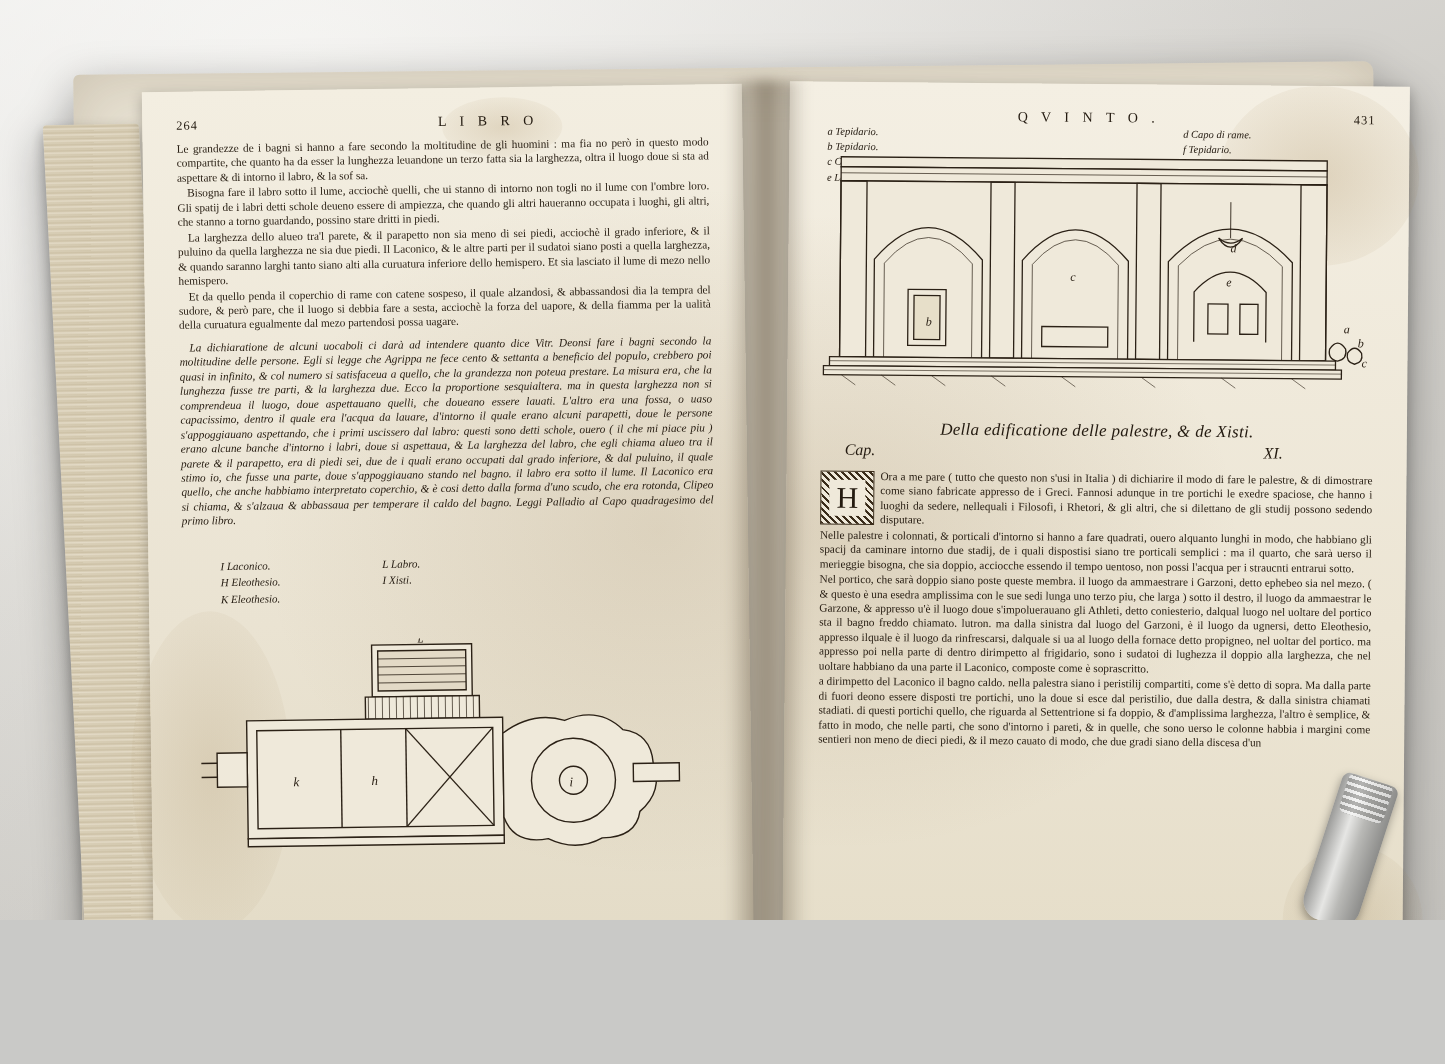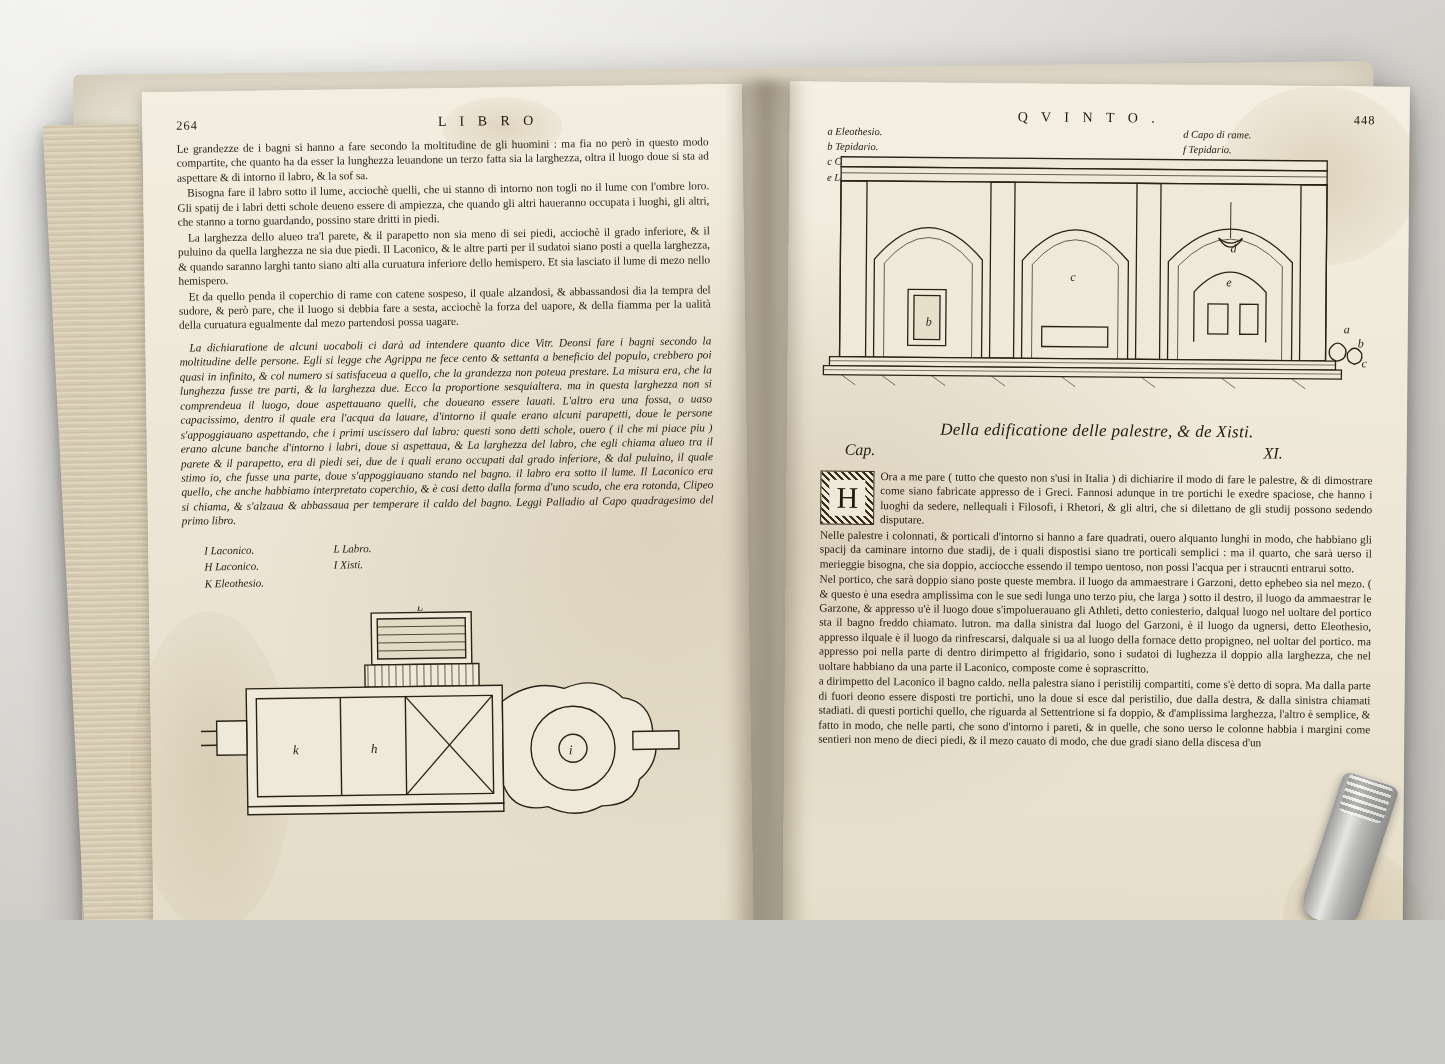--- a/index.html
+++ b/index.html
@@ -136,21 +136,21 @@
   .body-text p.noind { text-indent: 0; }
 
   .key-list {
     margin-top: 14px;
     display: flex;
     gap: 70px;
     font-size: 11px;
     font-style: italic;
     padding-left: 22px;
   }
-  .key-list ul { list-style: none; margin: 0; padding: 0; font-style: italic; }
+  .key-list ul { list-style: none; margin: 16px; padding: 0; font-style: italic; }
   .key-list li { line-height: 1.5; }
 
   
   .plan-wrap {
     margin-top: 18px;
     display: flex;
     justify-content: center;
   }
   .catchword {
     position: absolute;
@@ -261,21 +261,21 @@
           <p>Et da quello penda il coperchio di rame con catene sospeso, il quale alzandosi, &amp; abbassandosi dia la tempra del sudore, &amp; però pare, che il luogo si debbia fare a sesta, acciochè la forza del uapore, &amp; della fiamma per la ualità della curuatura egualmente dal mezo partendosi possa uagare.</p>
         </div>
 
         <div class="body-text italic">
           <p>La dichiaratione de alcuni uocaboli ci darà ad intendere quanto dice Vitr. Deonsi fare i bagni secondo la moltitudine delle persone. Egli si legge che Agrippa ne fece cento &amp; settanta a beneficio del populo, crebbero poi quasi in infinito, &amp; col numero si satisfaceua a quello, che la grandezza non poteua prestare. La misura era, che la lunghezza fusse tre parti, &amp; la larghezza due. Ecco la proportione sesquialtera. ma in questa larghezza non si comprendeua il luogo, doue aspettauano quelli, che doueano essere lauati. L'altro era una fossa, o uaso capacissimo, dentro il quale era l'acqua da lauare, d'intorno il quale erano alcuni parapetti, doue le persone s'appoggiauano aspettando, che i primi uscissero dal labro: questi sono detti schole, ouero ( il che mi piace piu ) erano alcune banche d'intorno i labri, doue si aspettaua, &amp; La larghezza del labro, che egli chiama alueo tra il parete &amp; il parapetto, era di piedi sei, due de i quali erano occupati dal grado inferiore, &amp; dal puluino, il quale stimo io, che fusse una parte, doue s'appoggiauano stando nel bagno. il labro era sotto il lume. Il Laconico era quello, che anche habbiamo interpretato coperchio, &amp; è cosi detto dalla forma d'uno scudo, che era rotonda, Clipeo si chiama, &amp; s'alzaua &amp; abbassaua per temperare il caldo del bagno. Leggi Palladio al Capo quadragesimo del primo libro.</p>
         </div>
 
         <div class="key-list">
           <ul>
             <li>I Laconico.</li>
-            <li>H Laconico.</li>
+            <li>H Eleothesio.</li>
             <li>K Eleothesio.</li>
           </ul>
           <ul>
             <li>L Labro.</li>
             <li>I Xisti.</li>
           </ul>
         </div>
 
         <div class="plan-wrap">
           <svg width="500" height="215" viewBox="0 0 500 215">
@@ -345,26 +345,26 @@
     </div>
 
     <div class="page-leaf page-right">
       <div class="stain" style="left:430px;top:0;width:200px;height:180px;background:radial-gradient(ellipse,rgba(160,130,80,0.25),rgba(160,130,80,0));"></div>
       <div class="stain" style="left:500px;top:760px;width:140px;height:150px;background:radial-gradient(ellipse,rgba(150,120,70,0.2),rgba(150,120,70,0));"></div>
 
       <div class="page-content">
         <div class="folio-row">
           <span></span>
           <span class="running-head-right">Q V I N T O .</span>
-          <span>448</span>
+          <span>431</span>
         </div>
 
         <div class="legend">
           <ul>
-            <li>a Eleothesio.</li>
+            <li>a Tepidario.</li>
             <li>b Tepidario.</li>
             <li>c Caldario.</li>
             <li>e Laconico.</li>
           </ul>
           <ul style="padding-right:110px;">
             <li>d Capo di rame.</li>
             <li>f Tepidario.</li>
             <li>g Frigidario.</li>
           </ul>
         </div>

